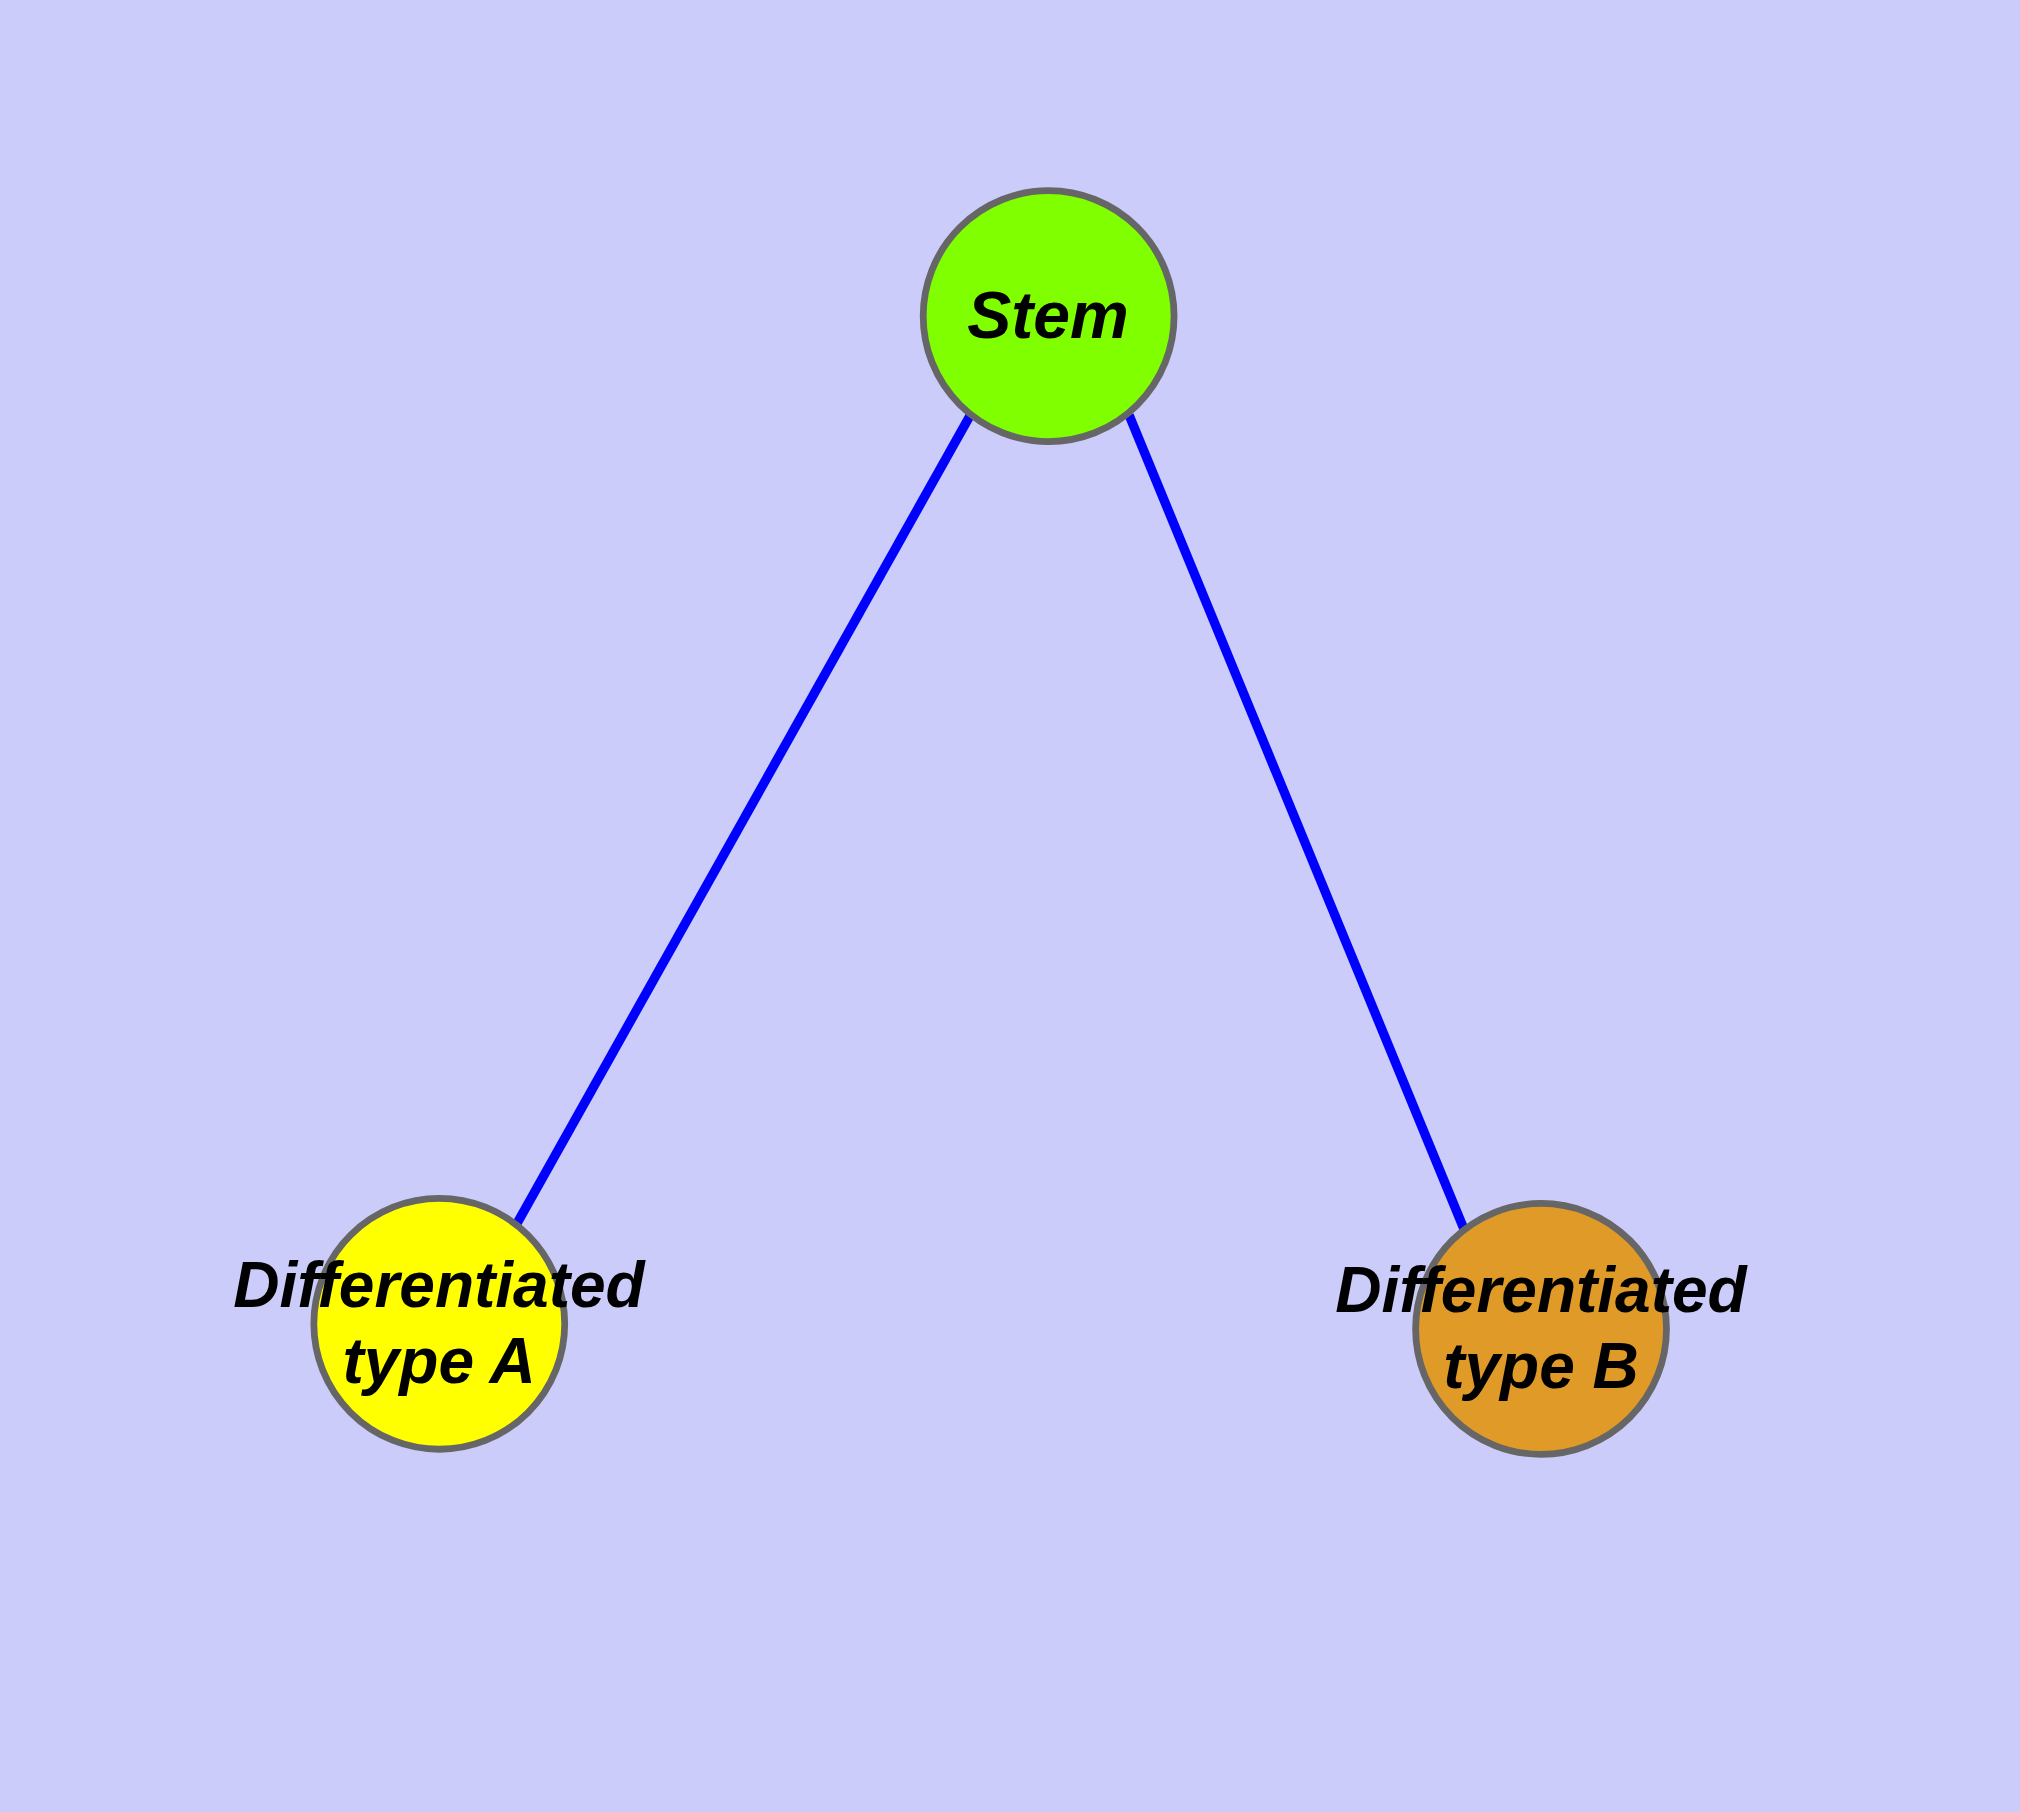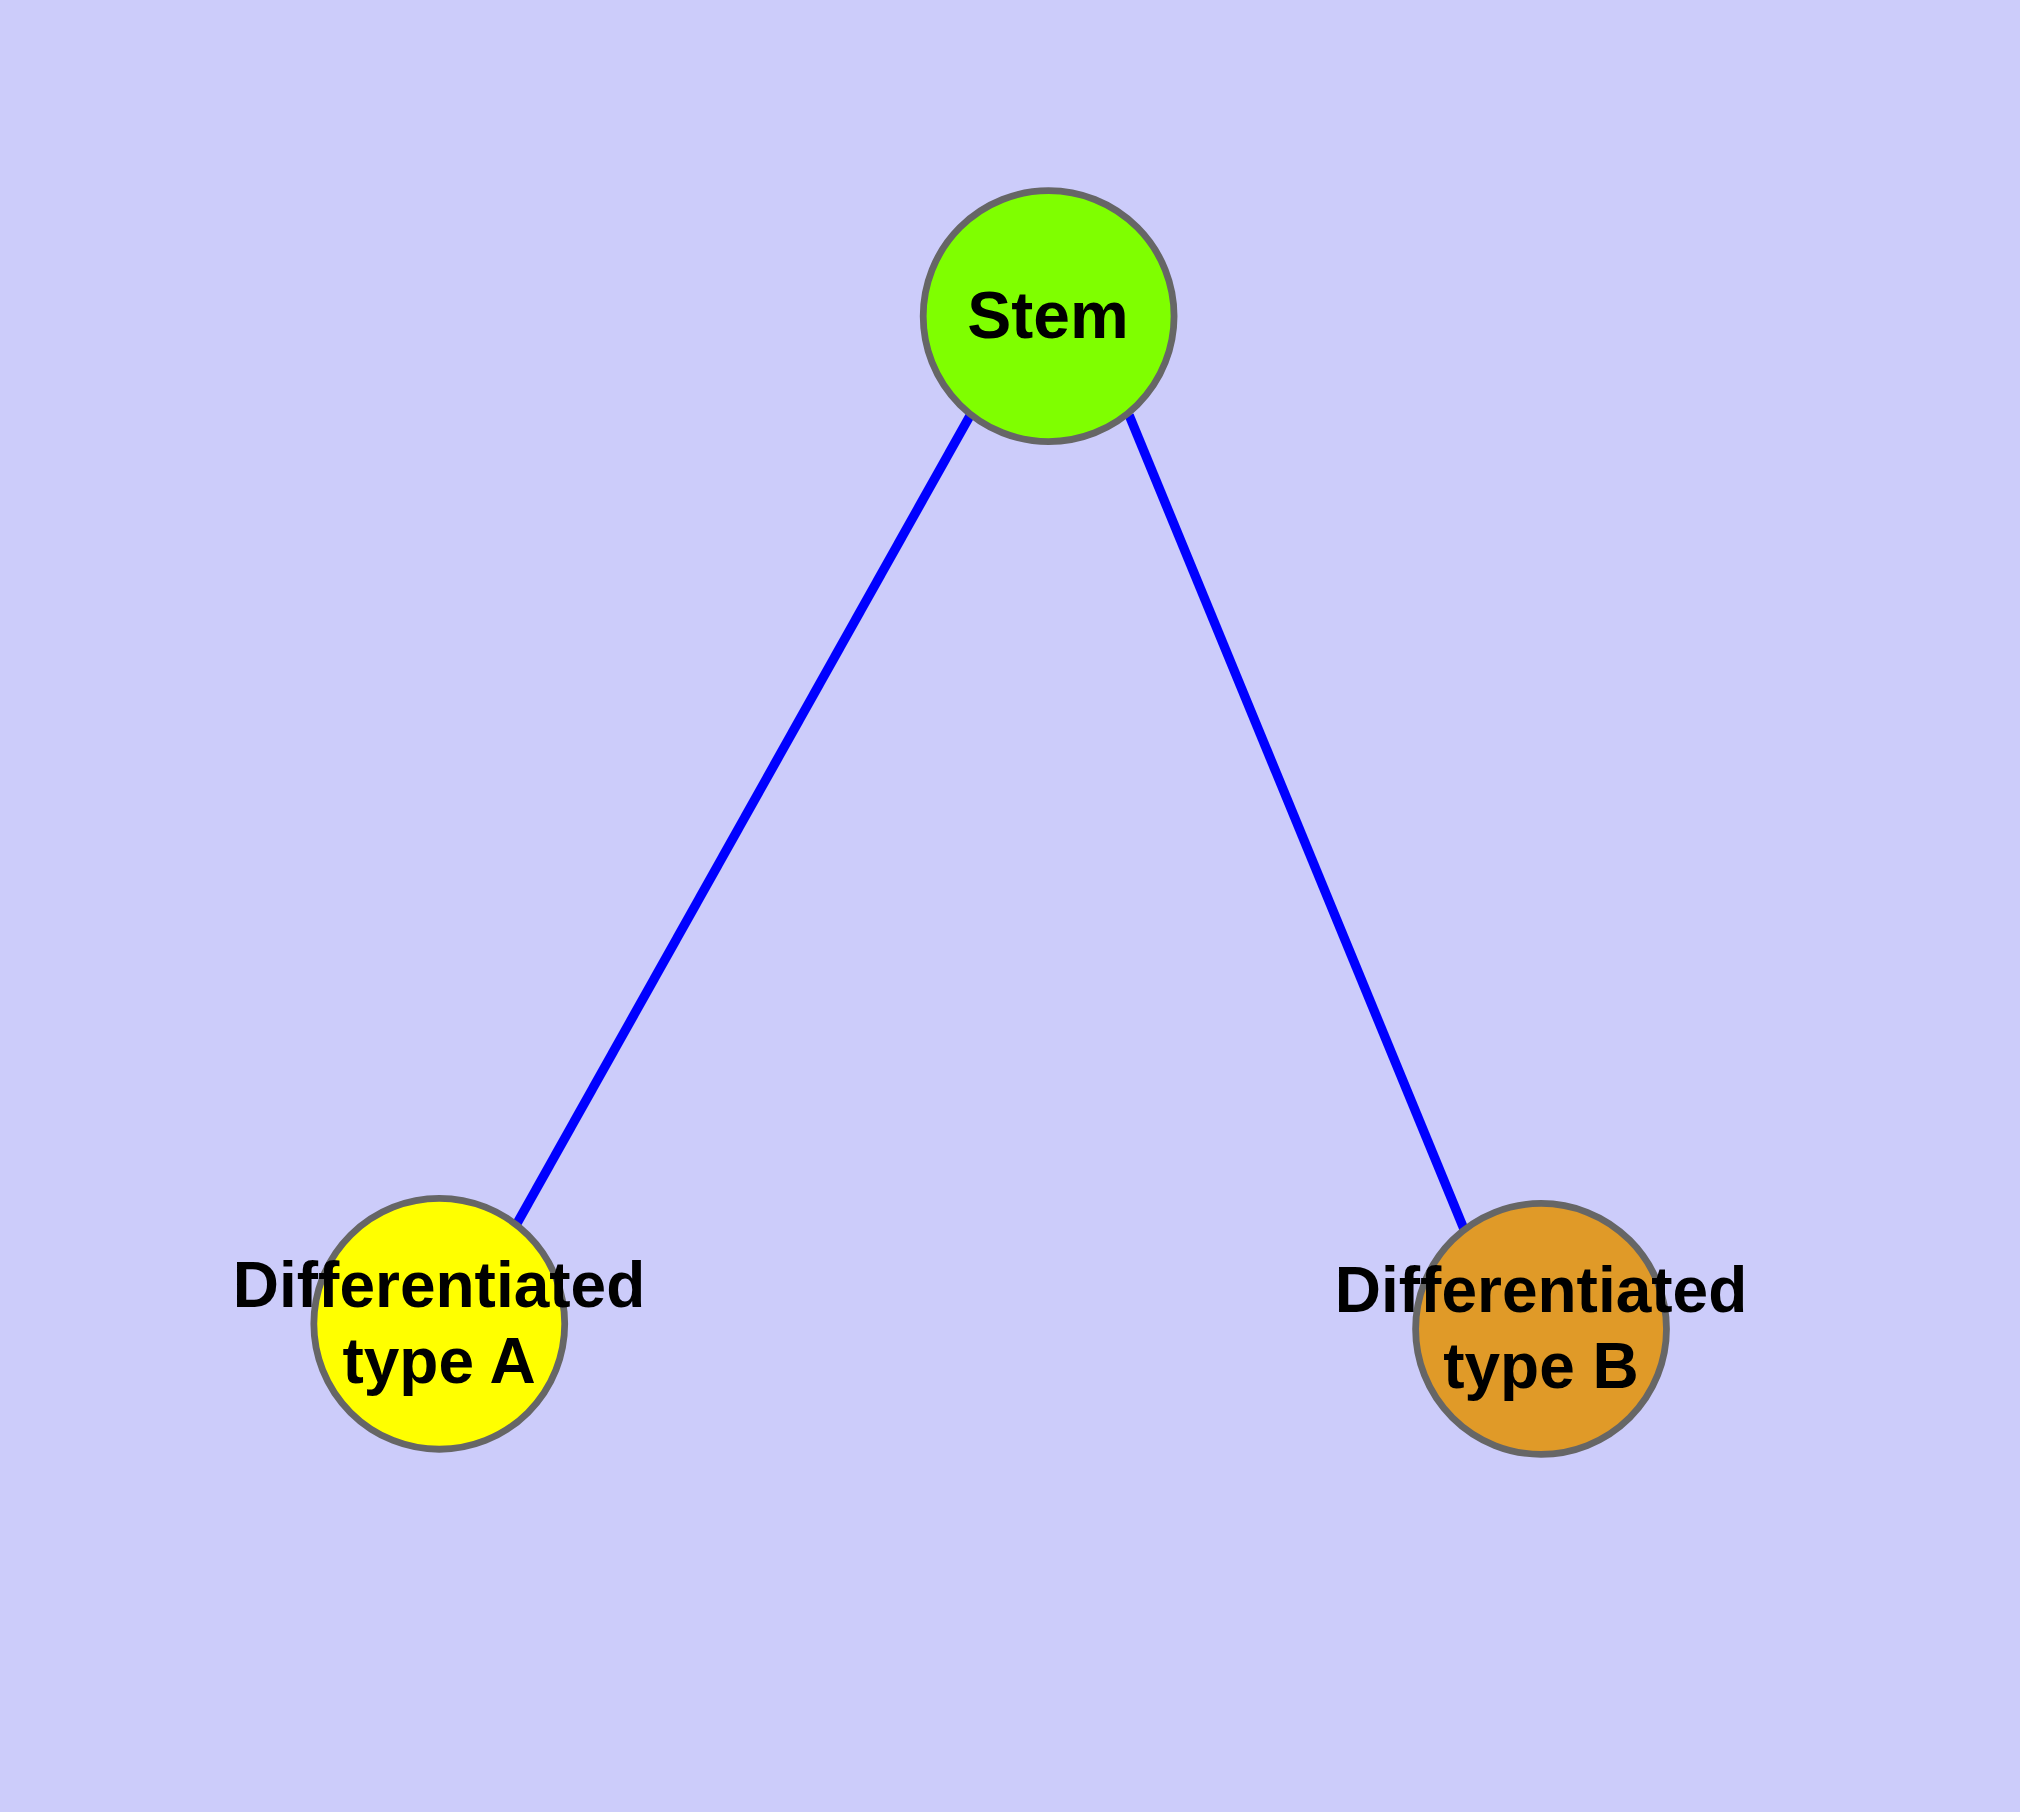--- a/index.html
+++ b/index.html
@@ -28,20 +28,21 @@
     position: absolute;
     font-family: "Liberation Sans", "DejaVu Sans", sans-serif;
     font-weight: bold;
     font-size: 64px;
     line-height: 1.18;
     color: #000000;
     text-align: center;
     white-space: pre;
     pointer-events: none;
     transform: translate(-50%, -50%);
+    font-style: italic;
   }
   .node-label.stem {
     font-size: 66px;
   }
 </style>
 </head>
 <body>
 
 <div id="canvas" style="width: 2021px; height: 1812px; background: rgb(204, 204, 250);">
 

